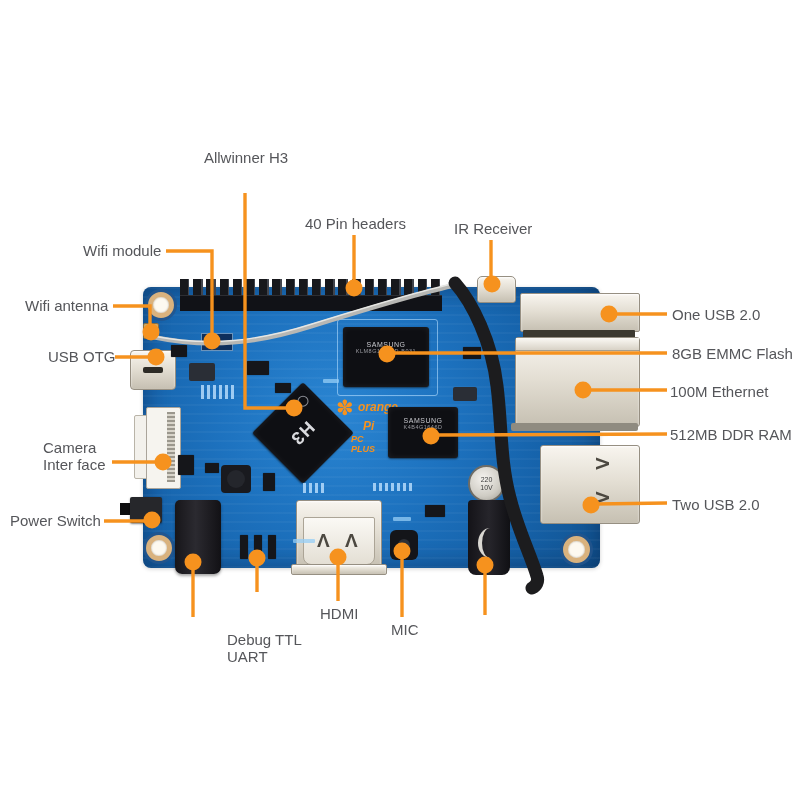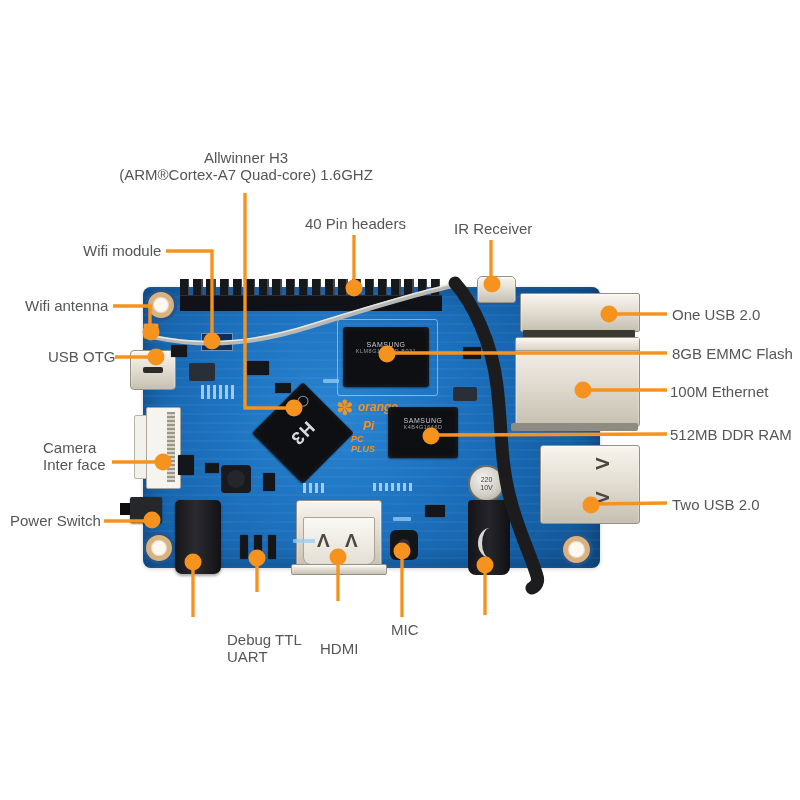--- a/index.html
+++ b/index.html
@@ -227,37 +227,36 @@
         </g>
       <g>
           <polyline points="596,504 667,503" fill="none"></polyline>
           <circle cx="591" cy="505" r="8.5" stroke="none"></circle>
         </g>
     </g>
   </svg>
 
   <div class="lbl center" style="left:100px;top:149px;width:292px;">
     <div>Allwinner H3</div>
-    <div>(ARM®Cortex-A7 Quad-core) 1.6GHZ</div>
   </div>
   <div class="lbl" style="left:305px;top:215px;">40 Pin headers</div>
   <div class="lbl" style="left:454px;top:220px;">IR Receiver</div>
   <div class="lbl" style="left:83px;top:242px;">Wifi module</div>
   <div class="lbl" style="left:25px;top:297px;">Wifi antenna</div>
   <div class="lbl" style="left:48px;top:348px;">USB OTG</div>
   <div class="lbl" style="left:43px;top:439px;">
     <div>Camera</div>
     <div>Inter face</div>
   </div>
   <div class="lbl" style="left:10px;top:512px;">Power Switch</div>
   <div class="lbl" style="left:227px;top:596px;margin-top:35px;">
     <div>Debug TTL</div>
     <div>UART</div>
   </div>
-  <div class="lbl" style="left:320px;top:605px;margin-top:35px;">HDMI</div>
+  <div class="lbl" style="left:320px;top:605px;">HDMI</div>
   <div class="lbl" style="left:391px;top:621px;">MIC</div>
   <div class="lbl" style="left:672px;top:306px;">One USB 2.0</div>
   <div class="lbl" style="left:672px;top:345px;">8GB EMMC Flash</div>
   <div class="lbl" style="left:670px;top:383px;text-align:center;">100M Ethernet</div>
   <div class="lbl" style="left:670px;top:426px;">512MB DDR RAM</div>
   <div class="lbl" style="left:672px;top:496px;">Two USB 2.0</div>
 
 </div>
 
 </body></html>

